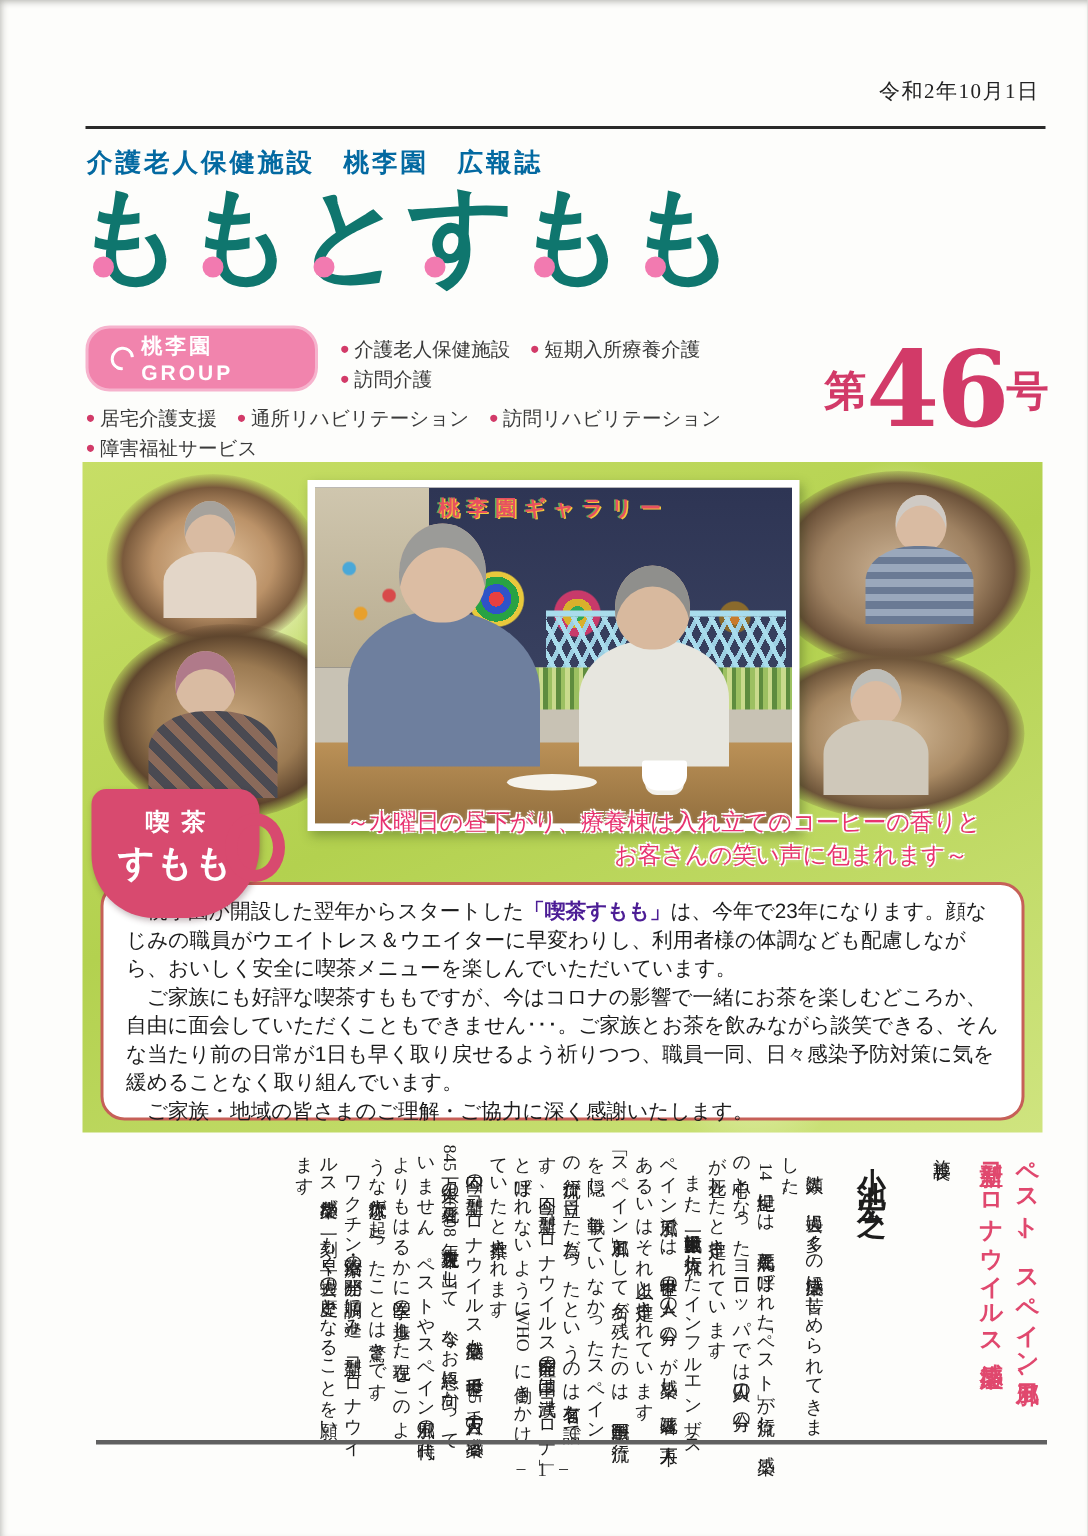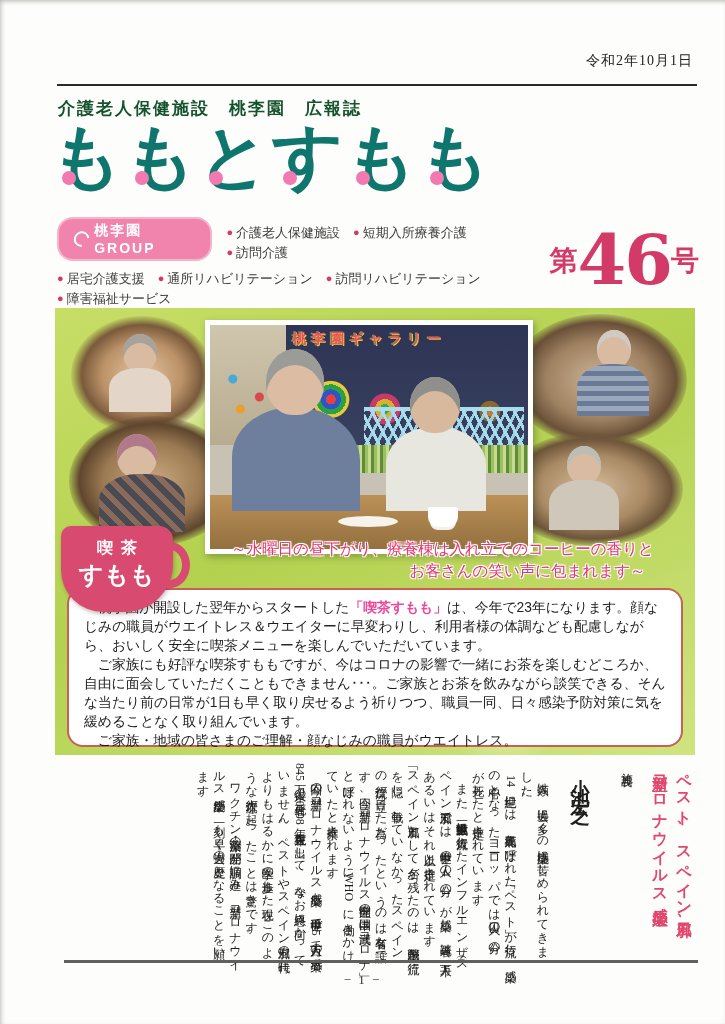--- a/index.html
+++ b/index.html
@@ -5,21 +5,21 @@
   html,body{margin:0;padding:0;background:#d8d8d4;}
   .page{
     position:relative;width:725px;height:1024px;background:#fdfdfb;
     font-family:"Liberation Sans","DejaVu Sans",sans-serif;color:#222;
     overflow:hidden;margin:0 auto;
     box-shadow:inset 0 4px 5px -3px #b5b5b0, inset 4px 0 5px -3px #c2c2bd;
   }
   
   .date{position:absolute;top:52px;right:32px;font-family:"Liberation Serif","DejaVu Serif",serif;font-size:14px;letter-spacing:1px;}
   .rule1{position:absolute;top:84px;left:57px;width:640px;height:2px;background:#2a2a2a;}
-  .subtitle{position:absolute;top:97px;left:58px;font-size:17px;font-weight:bold;letter-spacing:2px;color:#14532d;}
+  .subtitle{position:absolute;top:97px;left:58px;font-size:17px;font-weight:bold;letter-spacing:2px;color:#0369a1;}
   .logo{position:absolute;top:118px;left:50px;font-size:70px;font-weight:900;letter-spacing:0px;color:#0f766e;line-height:1.1;white-space:nowrap;}
   .logo-ch{position:relative;display:inline-block;padding:0 1px;}
   .logo-ch::after{content:"";position:absolute;left:16%;bottom:10px;width:14px;height:14px;border-radius:50%;background:#f27ab0;}
   .publisher{position:absolute;top:128px;right:26px;width:200px;font-family:"Liberation Serif","DejaVu Serif",serif;font-size:10.5px;line-height:1.45;color:#1c1c1c;}
   .pub-line{white-space:nowrap;}
   .pub-url{text-align:right;}
   
   .group{position:absolute;top:216px;left:57px;width:475px;font-size:13px;color:#3a3a3a;}
   .group-row1{display:flex;align-items:center;gap:14px;}
   .badge{display:inline-flex;align-items:center;gap:5px;background:#f184ad;border:2px solid #f6b3cd;color:#fff;
@@ -87,21 +87,21 @@
   .cup-line1{margin-top:12px;font-size:16px;font-weight:bold;letter-spacing:8px;padding-left:8px;}
   .cup-line2{font-size:24px;font-weight:bold;letter-spacing:1px;}
   .caption{position:absolute;left:140px;top:230px;width:495px;color:#e8326f;font-weight:normal;font-size:15.5px;line-height:1.45;
       text-shadow:0 0 3px #fff,1px 1px 0 #fff,-1px -1px 0 #fff,1px -1px 0 #fff,-1px 1px 0 #fff;}
   .caption .c1{text-align:center;}
   .caption .c2{text-align:center;padding-left:170px;}
   
   .white-box{position:absolute;left:12px;right:12px;top:280px;bottom:8px;background:#fff;
       border:2.5px solid #c66058;border-radius:16px;padding:8px 15px;font-size:13.8px;line-height:19px;color:#1c1c1c;z-index:3;}
   .white-box p{margin:0;}
-  .hl{color:#ec4899;font-weight:bold;}
+  .hl{color:#4c1d95;font-weight:bold;}
   
   .article{position:absolute;top:763px;left:60px;width:636px;height:202px;writing-mode:vertical-rl;color:#1d1d1d;}
   .a-title{margin:0;margin-block-end:14px;color:#e0486e;font-size:15.5px;font-weight:bold;line-height:1.55;letter-spacing:1px;}
   .a-title div{white-space:nowrap;}
   .a-author{margin-block-end:16px;font-family:"Liberation Serif","DejaVu Serif",serif;}
   .a-role{display:block;font-size:11.5px;letter-spacing:2px;}
   .a-name{display:block;font-size:19px;letter-spacing:9px;padding-block-start:26px;font-weight:bold;}
   .a-body{font-family:"Liberation Serif","DejaVu Serif",serif;font-size:12px;line-height:1.35;}
   .a-body p{margin:0;text-indent:1em;}
   
@@ -172,21 +172,21 @@
       <div class="cup-line2">すもも</div>
     </div>
     <div class="caption">
       <div class="c1">～水曜日の昼下がり、療養棟は入れ立てのコーヒーの香りと</div>
       <div class="c2">お客さんの笑い声に包まれます～</div>
     </div>
 
     <div class="white-box">
       <p><span>　桃李園が開設した翌年からスタートした</span><span class="hl">「喫茶すもも」</span><span>は、今年で23年になります。顔なじみの職員がウエイトレス＆ウエイターに早変わりし、利用者様の体調なども配慮しながら、おいしく安全に喫茶メニューを楽しんでいただいています。</span></p>
       <p>　ご家族にも好評な喫茶すももですが、今はコロナの影響で一緒にお茶を楽しむどころか、自由に面会していただくこともできません･･･。ご家族とお茶を飲みながら談笑できる、そんな当たり前の日常が1日も早く取り戻せるよう祈りつつ、職員一同、日々感染予防対策に気を緩めることなく取り組んでいます。</p>
-      <p>　ご家族・地域の皆さまのご理解・顔なじみの職員がウエイトレス。</p>
+      <p>　ご家族・地域の皆さまのご理解・ご協力に深く感謝いたします。</p>
     </div>
   </div>
 
   <div class="article">
     <h2 class="a-title">
       <div>ペスト、スペイン風邪、</div>
       <div>新型コロナウイルス感染症</div>
     </h2>
     <div class="a-author">
       <span class="a-role">施設長</span>

